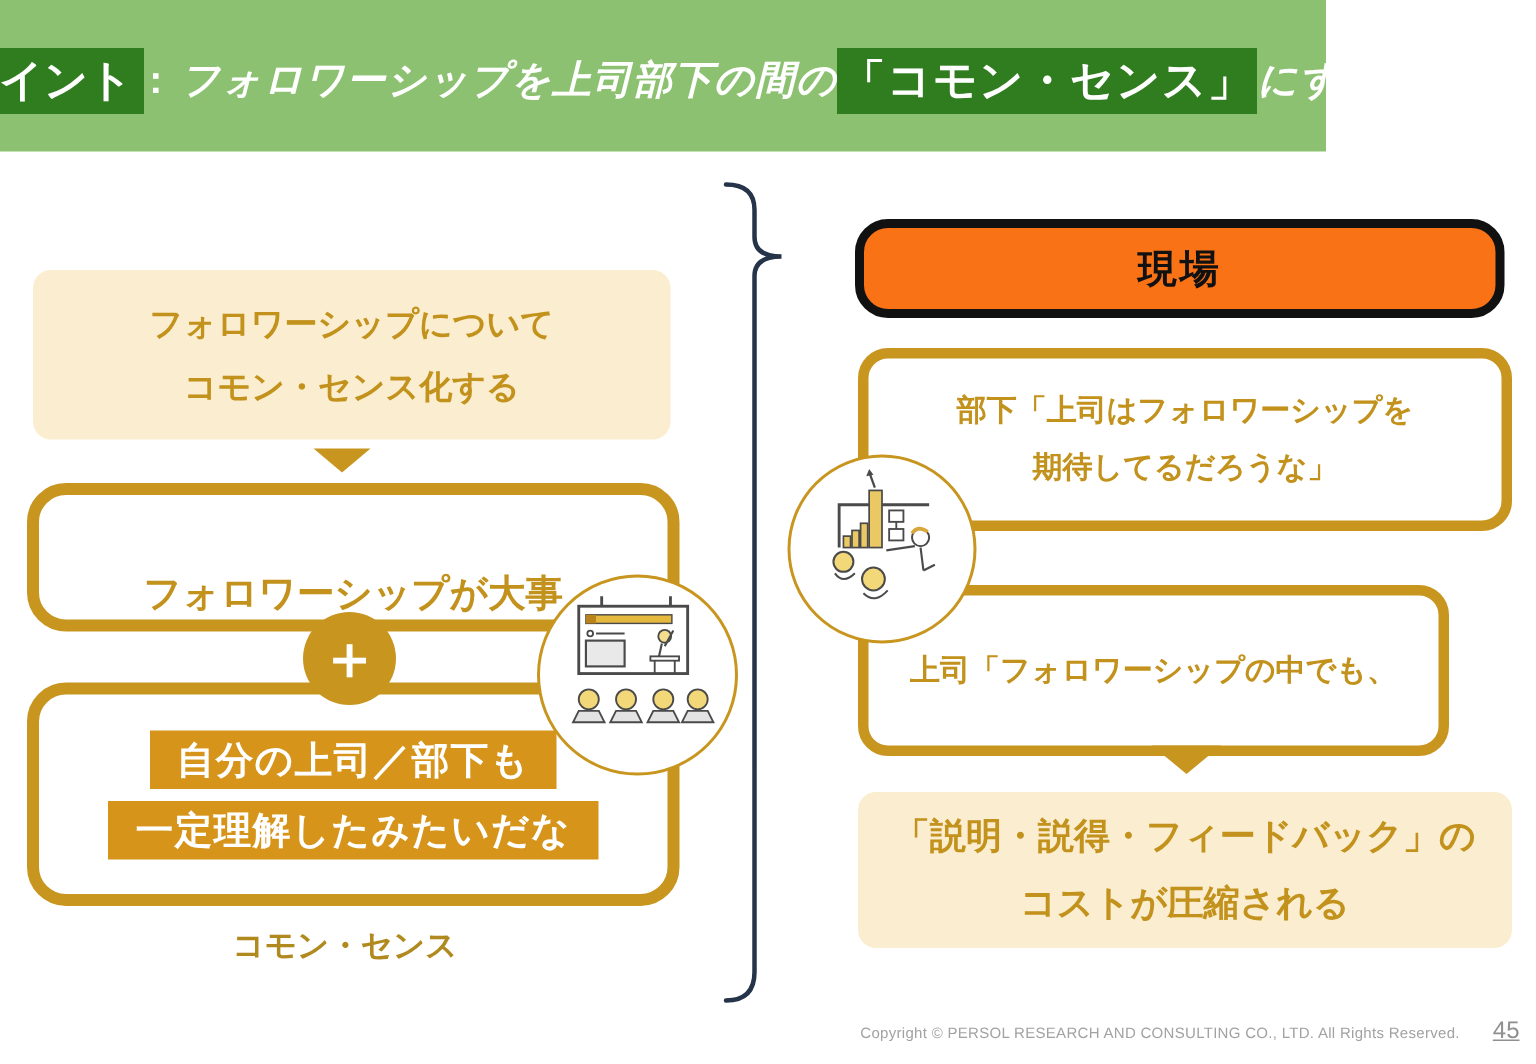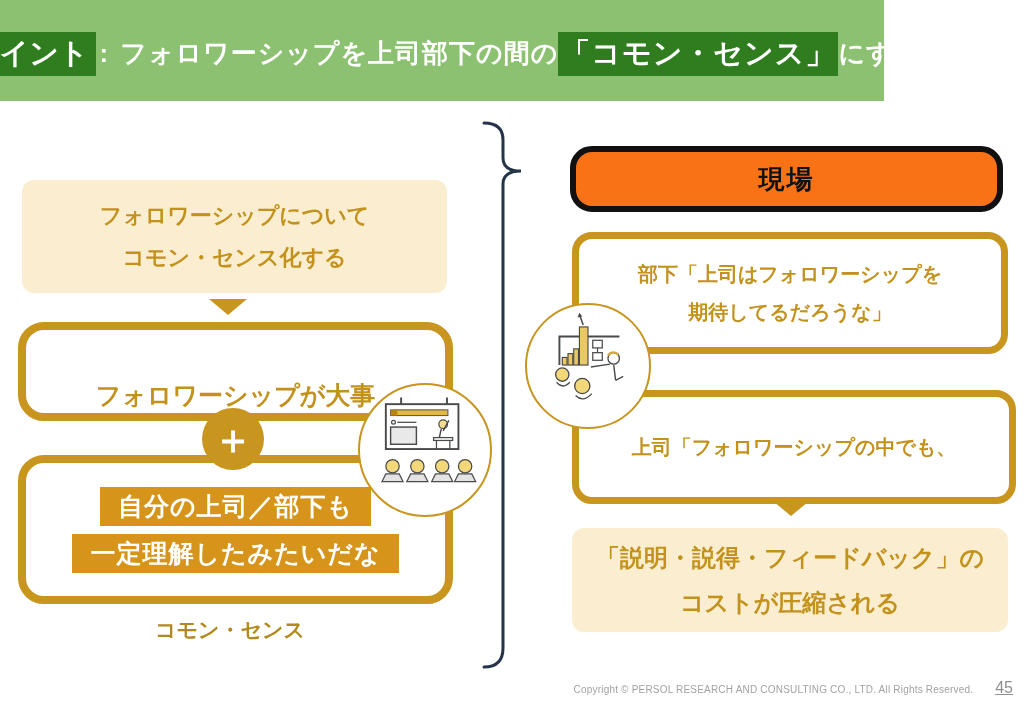--- a/index.html
+++ b/index.html
@@ -6,21 +6,21 @@
   *{box-sizing:border-box;}
   body{font-family:"Liberation Sans","DejaVu Sans",sans-serif;}
   #stage{position:relative;width:1024px;height:709px;background:#ffffff;overflow:hidden;}
 
   
   .header-bar{position:absolute;left:0;top:0;width:884px;height:101px;background:#8dc172;
     display:flex;align-items:center;justify-content:center;}
   .header-line{display:flex;align-items:center;white-space:nowrap;margin-top:6px;}
   .hl-badge{background:#2f7d1f;color:#fff;font-weight:700;font-size:29px;padding:2px 7px;}
   .hl-colon{color:#fff;font-weight:700;font-size:26px;margin:0 12px 0 4px;}
-  .hl-pre,.hl-post{color:#fff;font-weight:700;font-size:26px;letter-spacing:1px;}
+  .hl-pre,.hl-post{color:#fff;font-weight:700;font-size:26px;letter-spacing:1px;font-style:italic;}
   .hl-high{background:#2f7d1f;color:#fff;font-weight:700;font-size:29px;padding:2px 3px;letter-spacing:1px;}
 
   
   .cream-box{position:absolute;background:#fbeed0;border-radius:12px;display:flex;flex-direction:column;
     align-items:center;justify-content:center;}
   .gold-box{position:absolute;background:#fff;border:8px solid #c8951f;border-radius:26px;
     display:flex;flex-direction:column;align-items:center;justify-content:center;}
   .gold-text{color:#c2921c;font-weight:700;}
   .tri-down{position:absolute;width:0;height:0;z-index:3;}
 
@@ -48,21 +48,21 @@
 
   
   .brace{position:absolute;left:470px;top:115px;z-index:2;}
 
   
   .site-box{position:absolute;left:570px;top:122px;width:433px;height:66px;background:#f97316;
     border:6px solid #111;border-radius:22px;display:flex;align-items:center;justify-content:center;margin-top:24px;}
   .site-box .ln{font-size:26px;font-weight:700;color:#111;letter-spacing:2px;}
   .sub-box{left:572px;top:232px;width:436px;height:122px;border-width:7px;border-radius:20px;}
   .sub-box .ln,.boss-box .ln{font-size:20px;line-height:38px;}
-  .boss-box{left:572px;top:390px;width:444px;height:114px;border-width:7px;border-radius:20px;}
+  .boss-box{left:572px;top:390px;width:394px;height:114px;border-width:7px;border-radius:20px;}
   .arrow-right{left:768px;top:497px;border-left:23px solid transparent;border-right:23px solid transparent;
     border-top:19px solid #c8951f;}
   .result-box{left:572px;top:528px;width:436px;height:104px;}
   .result-box .ln{font-size:24px;line-height:45px;}
 
   
   .footer{position:absolute;left:0;top:679px;width:1013px;display:flex;justify-content:flex-end;
     align-items:baseline;gap:22px;}
   .copyright{color:#a2a2a2;font-size:10px;letter-spacing:.2px;}
   .page-num{color:#8f8f8f;font-size:16px;text-decoration:underline;}

